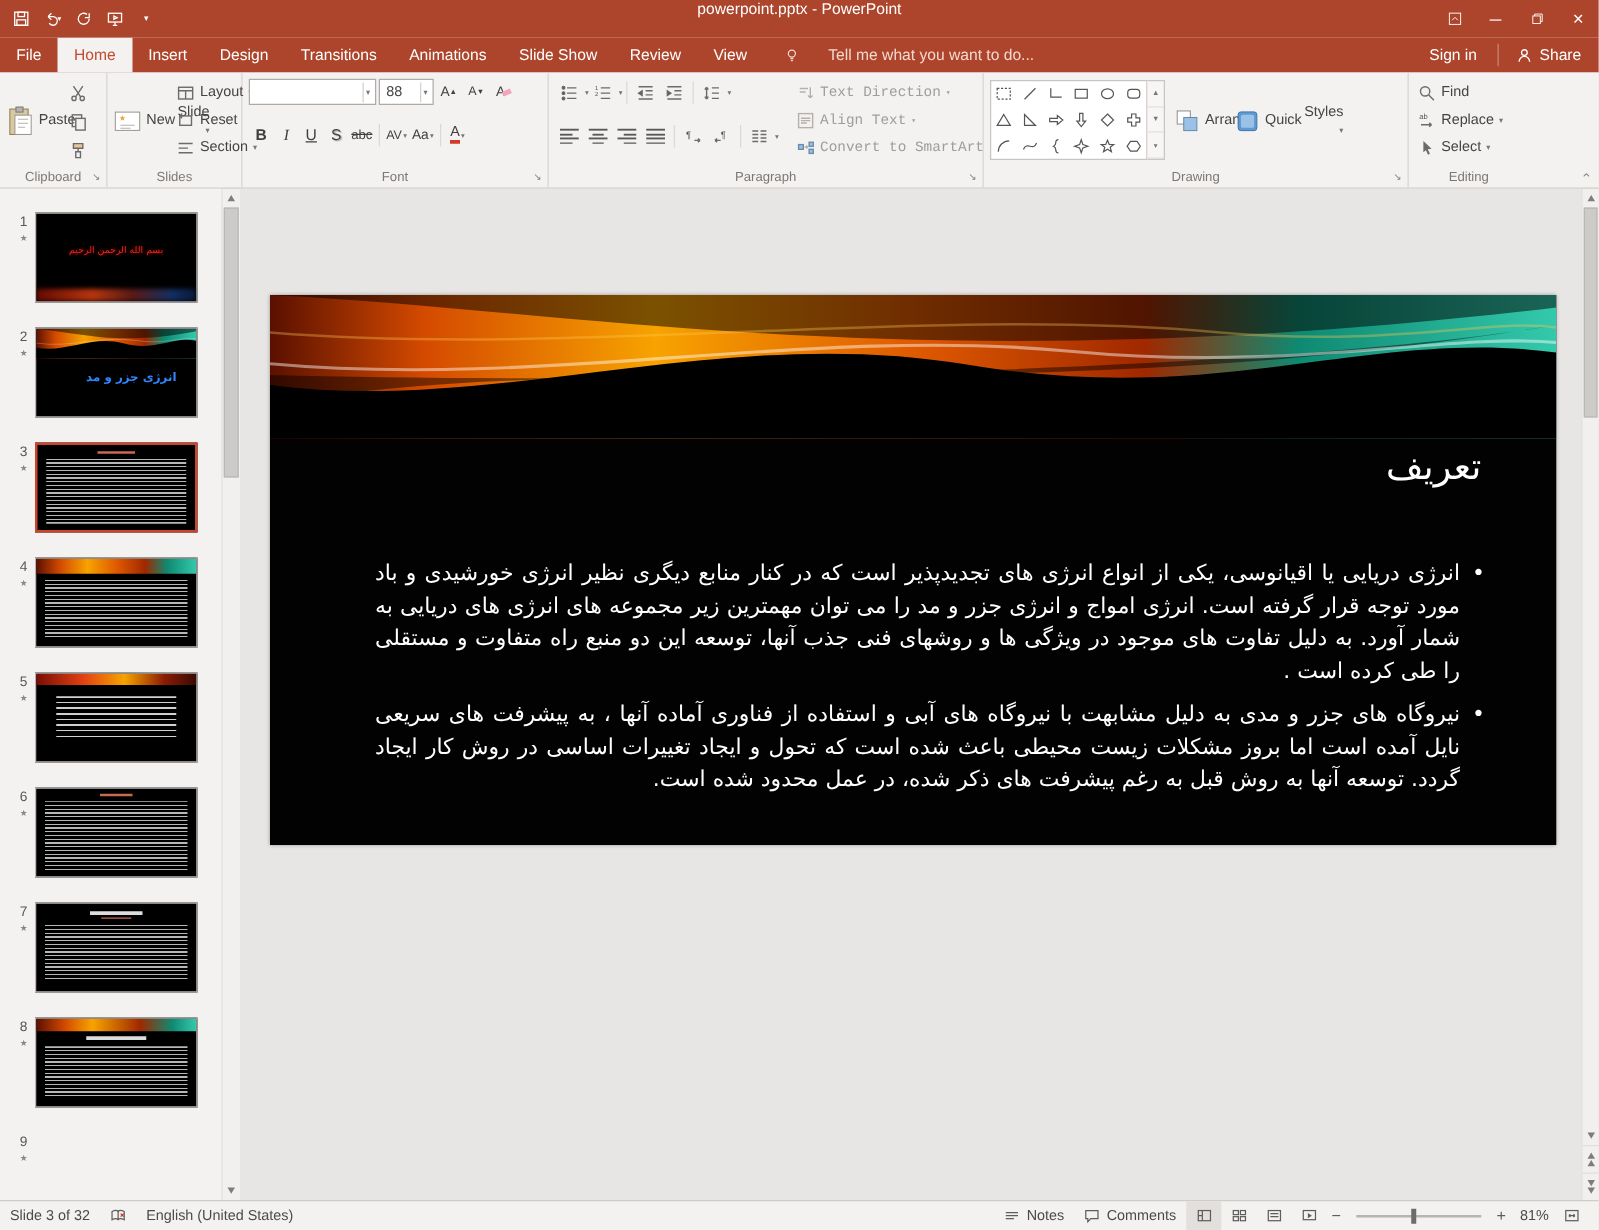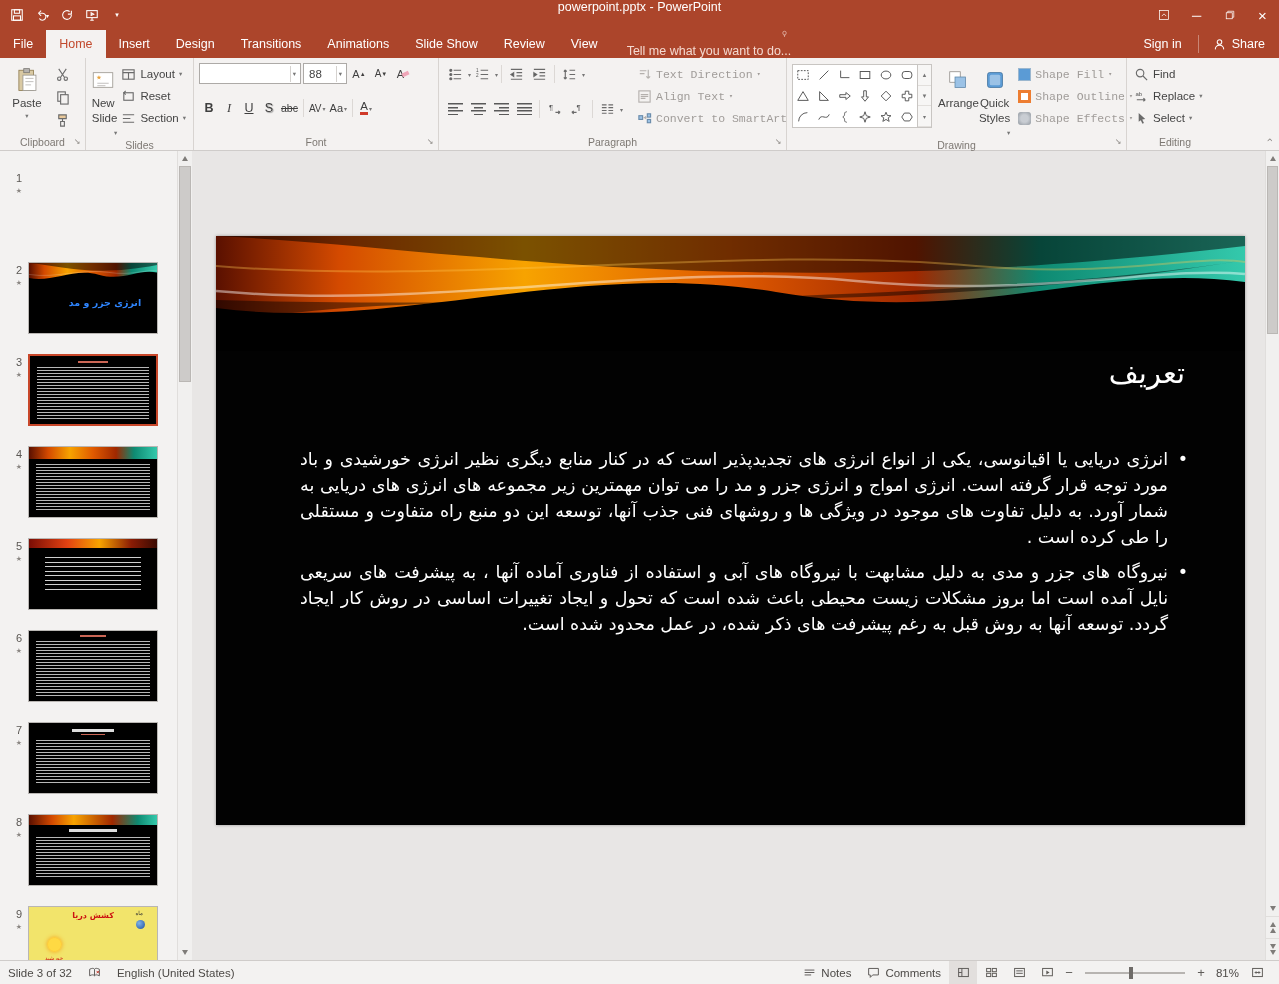--- a/index.html
+++ b/index.html
@@ -18,35 +18,35 @@
   .qcaret { font-size:6px; margin-left:-3px; }
   .tb-title { position:absolute; left:0; right:0; text-align:center; font-size:12.5px; color:#fff; }
   .winc { margin-left:auto; display:flex; z-index:2; }
   .winbtn { width:33px; height:30px; display:flex; align-items:center; justify-content:center; font-size:13px; color:#fff; }
   .winbtn svg { width:12px; height:12px; stroke:#fff; fill:none; stroke-width:1; }
 
   
   .tabsbar { height:28px; background:var(--red); display:flex; align-items:stretch; color:#fff; font-size:12.5px; }
   .rtab { padding:0 13px; display:flex; align-items:center; cursor:default; white-space:nowrap; }
   .rtab.active { background:var(--ribbon-bg); color:#c24a2e; }
-  .tellme { display:flex; align-items:flex-end; gap:6px; margin-left:16px; color:#f4d9d0;flex-direction:column; }
+  .tellme { display:flex; align-items:center; gap:23px; margin-left:16px; color:#f4d9d0; }
   .tellme svg { width:13px; height:13px; stroke:#f4d9d0; fill:none; stroke-width:1.2; }
   .tabs-right { margin-left:auto; display:flex; align-items:stretch; }
   .signin { display:flex; align-items:center; padding:0 16px; }
   .tabsep { width:1px; background:rgba(255,255,255,.35); margin:5px 0; }
   .sharebtn { display:flex; align-items:center; gap:6px; padding:0 14px; }
   .sharebtn svg { width:13px; height:13px; stroke:#fff; fill:none; stroke-width:1.3; }
 
   
   .ribbon { position:relative; height:93px; background:var(--ribbon-bg); border-bottom:1px solid #cfccca; display:flex; font-size:11.5px; color:var(--ink); }
   .grp { position:relative; display:flex; flex-direction:column; border-right:1px solid var(--line); padding:3px 3px 0 3px; }
   .grpc { flex:1; display:flex; align-items:flex-start; }
   .grpl { height:17px; font-size:10.5px; color:#7d7873; display:flex; align-items:center; justify-content:center; }
   .launcher { position:absolute; right:3px; bottom:3px; width:10px; height:10px; font-size:8px; color:#8a8682; line-height:10px; text-align:center; }
-  .bigbtn { width:48px; min-height:68px; display:flex; flex-direction:column; align-items:center; padding-top:4px; gap:2px; text-align:right; line-height:1.15; cursor:default; }
+  .bigbtn { width:48px; min-height:68px; display:flex; flex-direction:row; align-items:center; padding-top:4px; gap:2px; text-align:right; line-height:1.15; cursor:default; }
   .bigbtn .bicon { height:30px; display:flex; align-items:center; }
   .sbtn { width:23px; height:22px; display:flex; align-items:center; justify-content:center; }
   .mbtn { height:22px; display:flex; align-items:center; gap:4px; padding:0 4px; white-space:nowrap; }
   .mbtn svg, .sbtn svg { width:15px; height:15px; stroke:#6b6b6b; fill:none; stroke-width:1.2; }
   .dd { font-size:6.5px; color:#777; }
   .dis, .dis .dd { color:var(--dis);font-family:Liberation Mono, monospace; }
   .dis svg { stroke:#b4b0ad; }
   .vstack { display:flex; flex-direction:column; justify-content:flex-start; }
   .combo { height:21px; background:#fff; border:1px solid #adaaa7; display:flex; align-items:center; font-size:11.5px; padding:0 2px 0 5px; }
   .combo .dd { margin-left:auto; border-left:1px solid #d5d2cf; padding:4px 2px; }
@@ -98,21 +98,21 @@
   .tscroll, .vscroll { background:#f1f0ef; border-left:1px solid #e0dedc; display:flex; flex-direction:column; align-items:center; }
   .tscroll { width:15px; } .vscroll { width:14px; }
   .scr-arr { width:100%; height:15px; display:flex; align-items:center; justify-content:center; }
   .tri-up { width:0; height:0; border-left:3.5px solid transparent; border-right:3.5px solid transparent; border-bottom:5px solid #7f7c79; }
   .tri-dn { width:0; height:0; border-left:3.5px solid transparent; border-right:3.5px solid transparent; border-top:5px solid #7f7c79; }
   .scr-track { position:relative; flex:1; width:100%; }
   .scr-thumb { position:absolute; left:1px; right:1px; background:#cdcbc9; border:1px solid #bab7b4; }
   .navbtn { width:100%; height:22px; display:flex; flex-direction:column; align-items:center; justify-content:center; gap:1px; border-top:1px solid #e0dedc; }
 
   .editor { position:relative; width:1073px; background:#e8e6e5; }
-  .slide { position:absolute; left:24px; top:85px; width:1029px; height:589px; background:#020202; box-shadow:0 0 3px rgba(0,0,0,.35); }
+  .slide { position:absolute; left:24px; top:85px; width:1029px; height:440px; background:#020202; box-shadow:0 0 3px rgba(0,0,0,.35); }
   .slide .wavesvg { height:115px; }
   .s-title { position:absolute; top:120px; right:60px; color:#fff; font-size:29px; font-family:"DejaVu Sans",sans-serif; }
   .s-bullets { position:absolute; top:210px; right:55px; left:64px; direction:rtl; list-style:none; color:#fff; font-size:17.5px; line-height:26px; font-family:"DejaVu Sans",sans-serif; text-align:justify; }
   .s-bullets li { position:relative; padding-right:22px;margin-left:20px; }
   .s-bullets li + li { margin-top:9px; }
   .s-bullets li::before { content:"•"; position:absolute; right:2px; top:0; }
 
   
   .status { height:24px; background:var(--sb-bg); border-top:1px solid #cfccca; display:flex; align-items:center; font-size:11.5px; color:#4d4a47; padding:0 8px; }
   .status svg { width:13px; height:13px; stroke:#5f5c59; fill:none; stroke-width:1.2; }
@@ -560,37 +560,20 @@
       <div class="bigbtn">
         <span class="bicon">
           <svg viewBox="0 0 32 32" width="24" height="24">
               <rect x="6" y="6" width="20" height="20" rx="3" fill="#5b9bd5" stroke="#41719c"></rect>
               <rect x="9" y="9" width="14" height="14" rx="2" fill="#9bc2e6" stroke="none"></rect>
             </svg>
         </span>
         <span>Quick</span>
         <span><span>Styles</span> <span class="dd">▾</span></span>
       </div>
-      <div class="vstack" style="margin-left:4px; padding-top:2px">
-        <span class="mbtn dis">
-          <span class="swatch" style="background:#5b9bd5; border:1px solid #9bb7cf"></span>
-          <span>Shape Fill</span>
-            <span class="dd">▾</span>
-        </span>
-        <span class="mbtn dis">
-          <span class="swatch" style="border:3px solid #ed7d31; background:#fff"></span>
-          <span>Shape Outline</span>
-            <span class="dd">▾</span>
-        </span>
-        <span class="mbtn dis">
-          <span class="swatch" style="background:radial-gradient(circle,#c9cdd3 40%,#8f969e); border-radius:3px"></span>
-          <span>Shape Effects</span>
-            <span class="dd">▾</span>
-        </span>
-      </div>
     </div>
     <div class="grpl">Drawing</div>
     <span class="launcher">↘</span>
   </div>
 
   <div class="grp" style="width:96px; border-right:none">
     <div class="grpc">
       <div class="vstack" style="padding-top:2px">
         <span class="mbtn">
           <svg viewBox="0 0 16 16">
@@ -624,20 +607,24 @@
 
 <div class="main">
 
   <div class="thumbs">
 
     <div class="titem" style="top:19px">
       <div class="tnumcol">
           <span class="tnum">1</span>
           <span class="tstar">★</span>
         </div>
+      <div class="thumb">
+        <div class="t1-title">بسم الله الرحمن الرحیم</div>
+        <div class="t1-glow"></div>
+      </div>
     </div>
 
     <div class="titem" style="top:111px">
       <div class="tnumcol">
           <span class="tnum">2</span>
           <span class="tstar">★</span>
         </div>
       <div class="thumb">
         <svg class="wavesvg" style="height:24px" viewBox="0 0 1029 115" preserveAspectRatio="none">
           <defs>
@@ -726,27 +713,20 @@
         <div class="thead" style="width:48px; height:2.5px; margin-top:4px; background:#ddd"></div>
         <div class="dtx" style="top:22px; height:42px"></div>
       </div>
     </div>
 
     <div class="titem" style="top:755px">
       <div class="tnumcol">
           <span class="tnum">9</span>
           <span class="tstar">★</span>
         </div>
-      <div class="thumb t9">
-        <div class="t9-title">کشش دریا</div>
-        <div class="t9-moonlbl">ماه</div>
-        <div class="t9-moon"></div>
-        <div class="t9-sun"></div>
-        <div class="t9-sunlbl">خورشید</div>
-      </div>
     </div>
   </div>
 
   <div class="tscroll">
     <span class="scr-arr">
         <span class="tri-up"></span>
       </span>
     <div class="scr-track">
       <div class="scr-thumb" style="top:0; height:216px"></div>
     </div>

